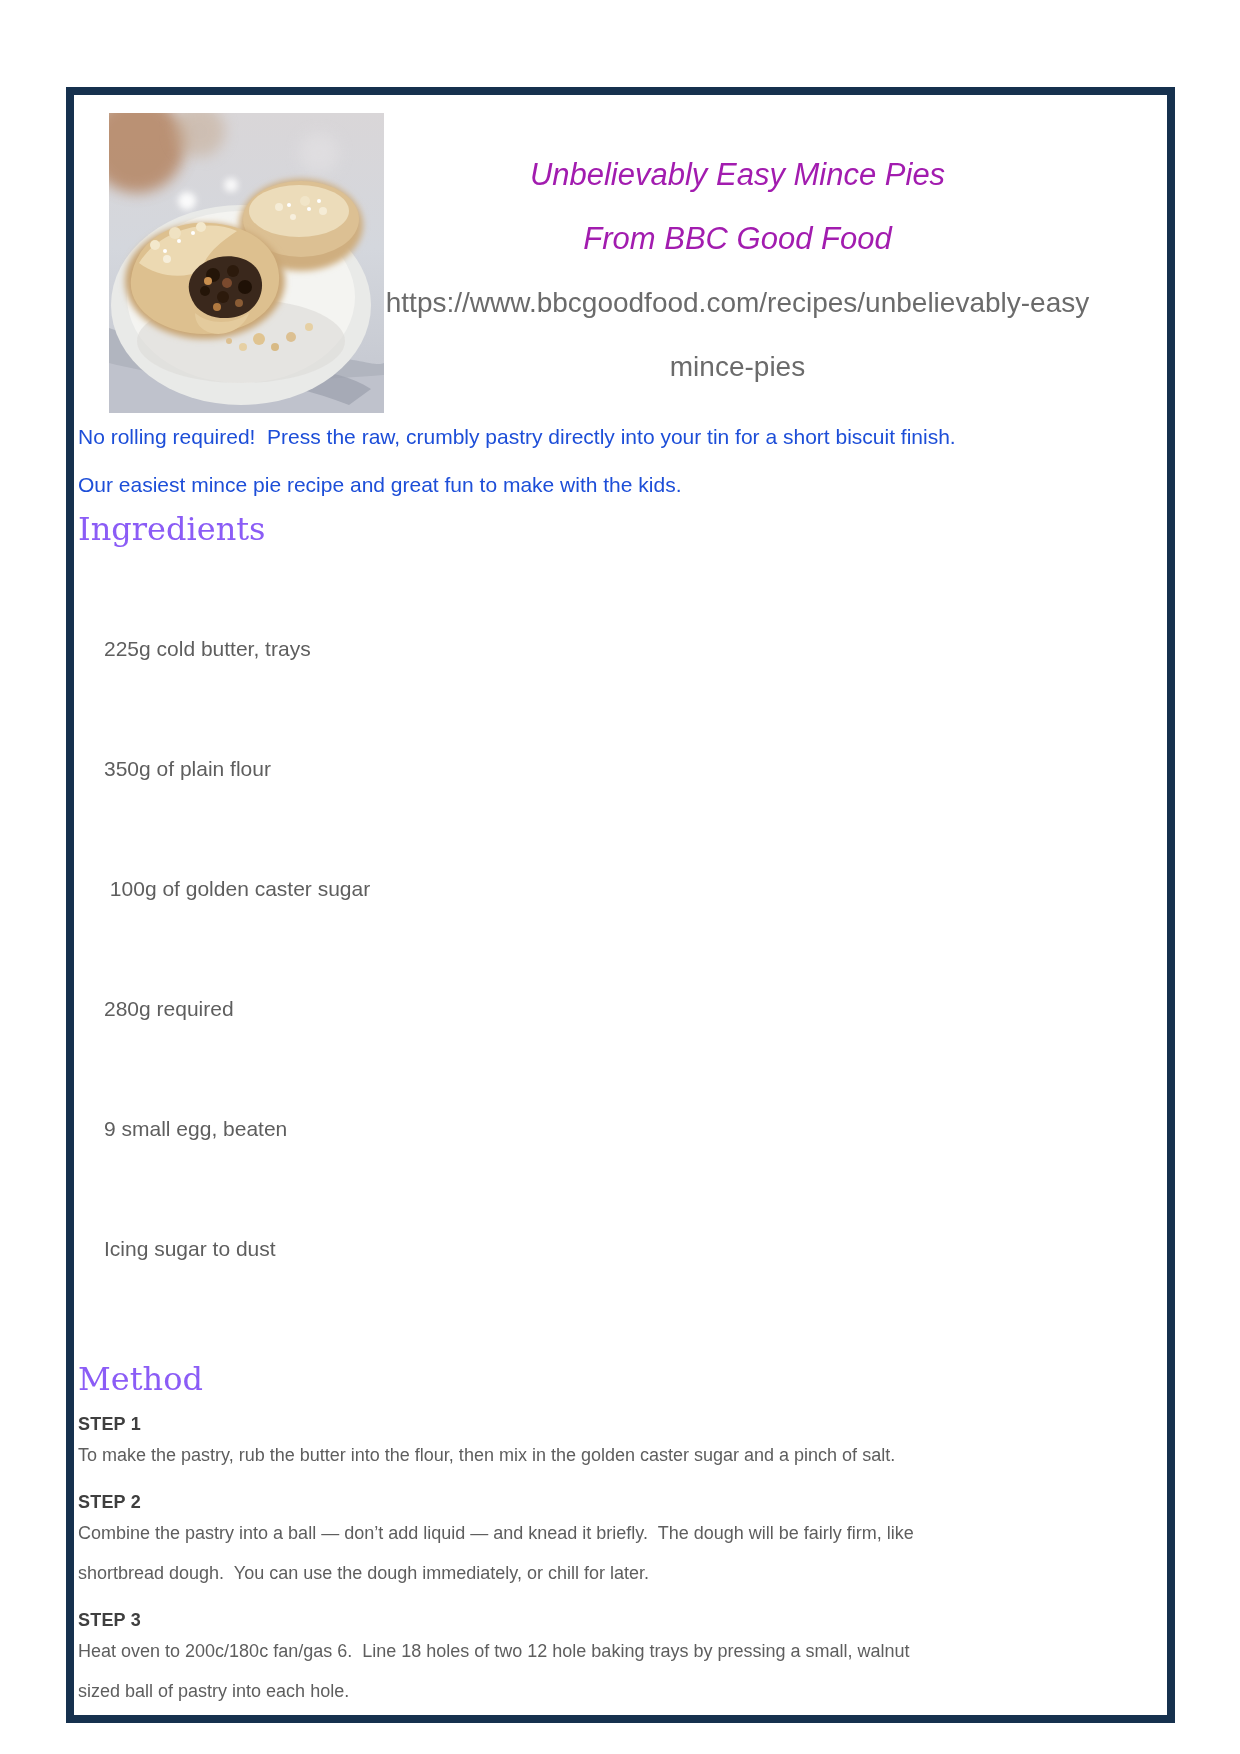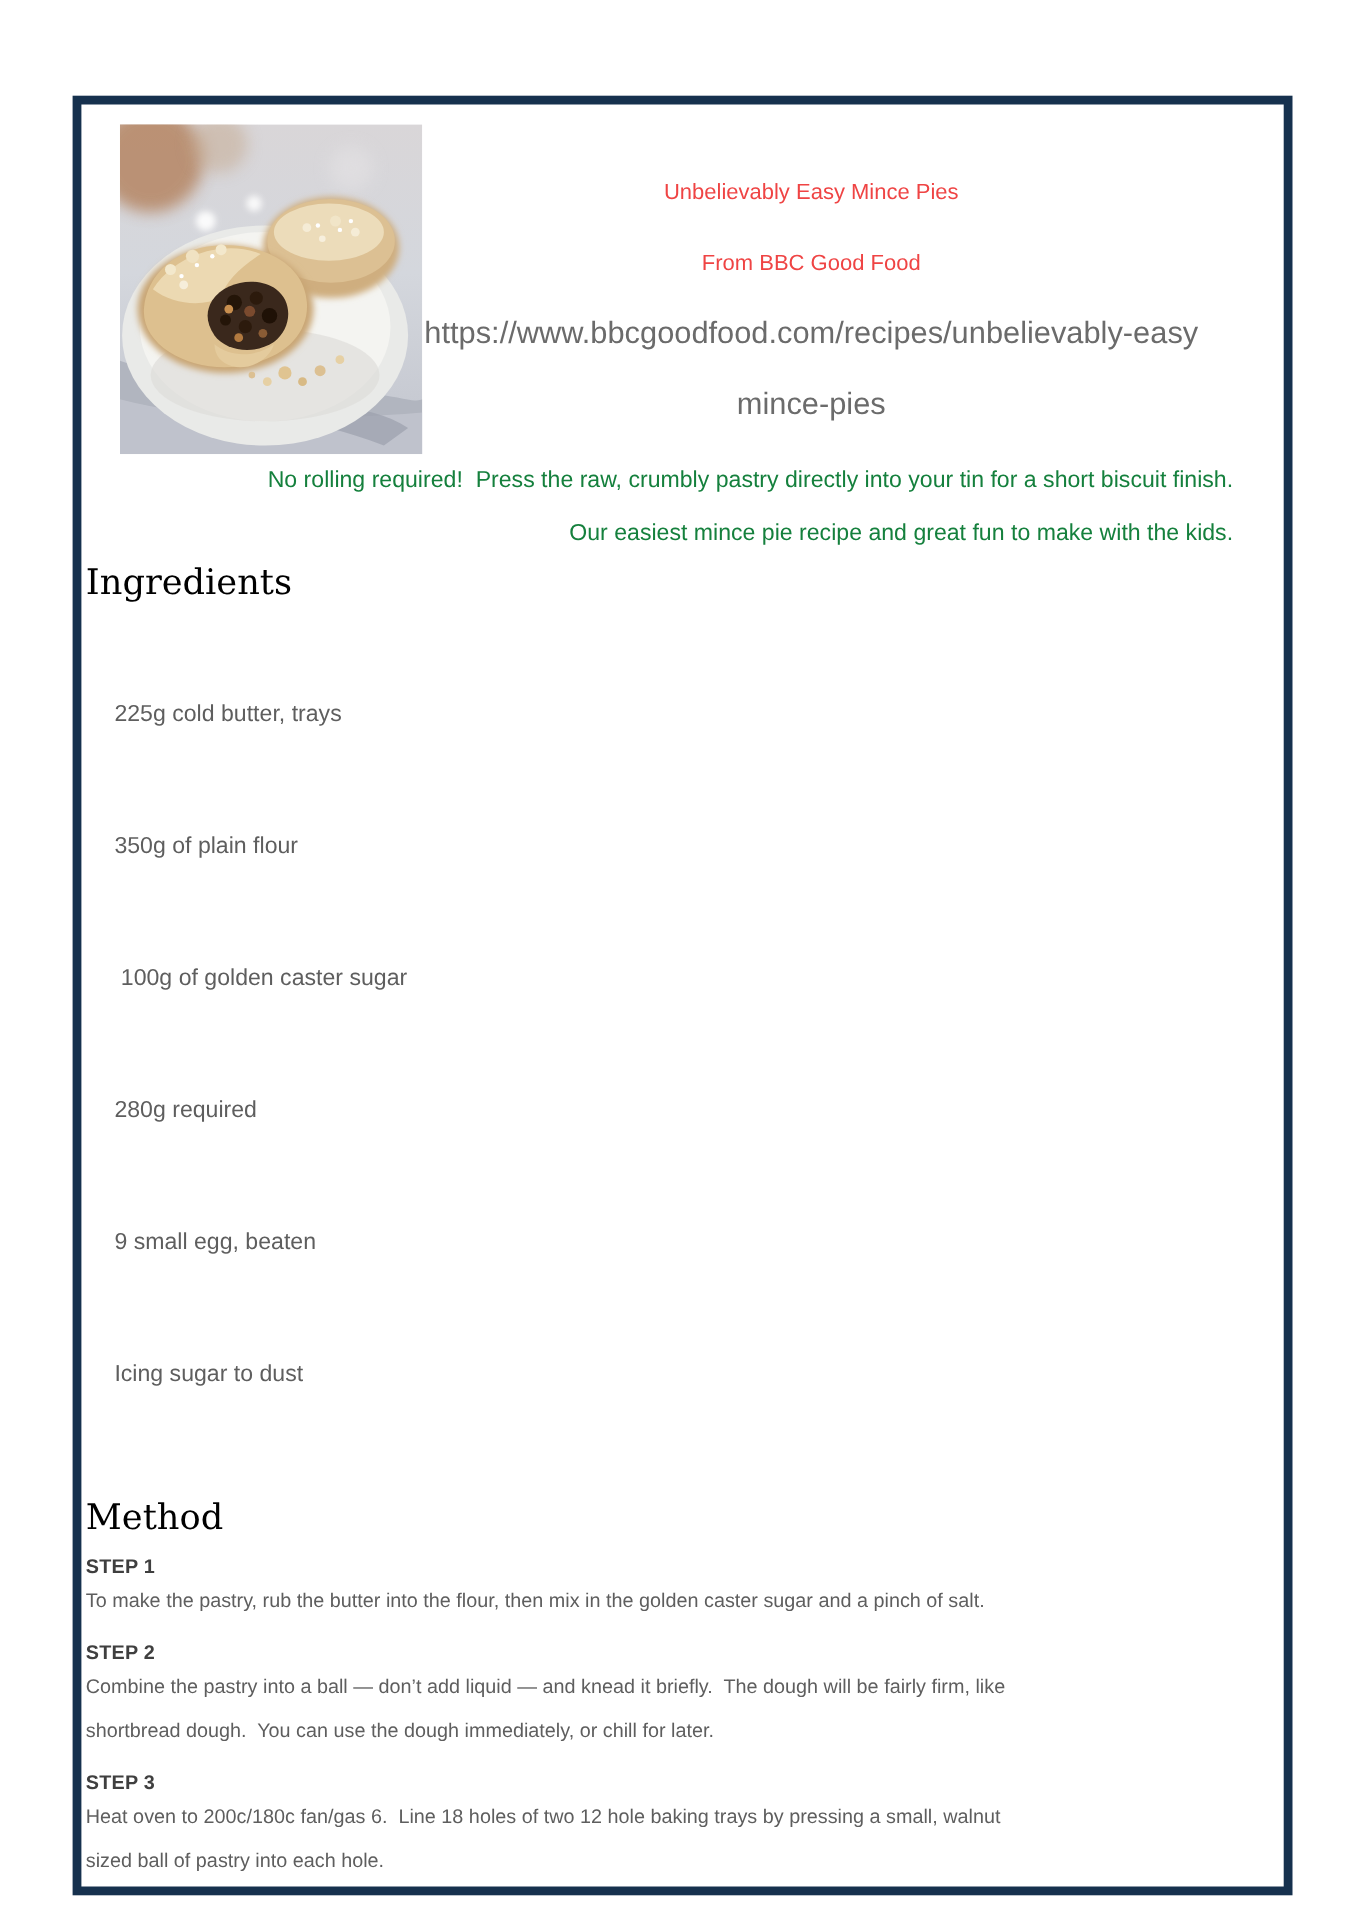--- a/index.html
+++ b/index.html
@@ -25,34 +25,34 @@
     overflow: hidden;
   }
   .photo svg { display: block; }
   .header-text {
     overflow: hidden;
     margin-right: 70px;
     text-align: center;
     line-height: 64px;
     padding-top: 30px;
   }
-  .title-line { font-size: 20px; color: #ef4444; font-weight: 400; }
+  .title-line { font-size: 31px; color: #a21caf; font-weight: 400; font-style: italic; }
   .url-text  { font-size: 28px; color: #6b6b6b; white-space: pre-line; }
   .intro {
     clear: both;
-    text-align: right;
+    text-align: left;
     font-size: 21px; line-height: 48px;
-    color: #15803d;
+    color: #1d4ed8;
     margin: 0 40px 0 0;
     white-space: pre-wrap;
   }
   h2.section {
     font-family: "DejaVu Serif", serif;
     font-size: 32px; line-height: 36px;
-    font-weight: 400; color: #000000;
+    font-weight: 400; color: #8b5cf6;
     margin: 2px 0 0 0;
   }
   h2.method-heading { margin-top: 12px; }
   ul.ingredients {
     list-style: none;
     margin: 2px 0 0 0; padding: 0 0 0 26px;
     font-size: 21px; line-height: 40px;
     color: #5e5e5e;
     white-space: pre-wrap;
   }

